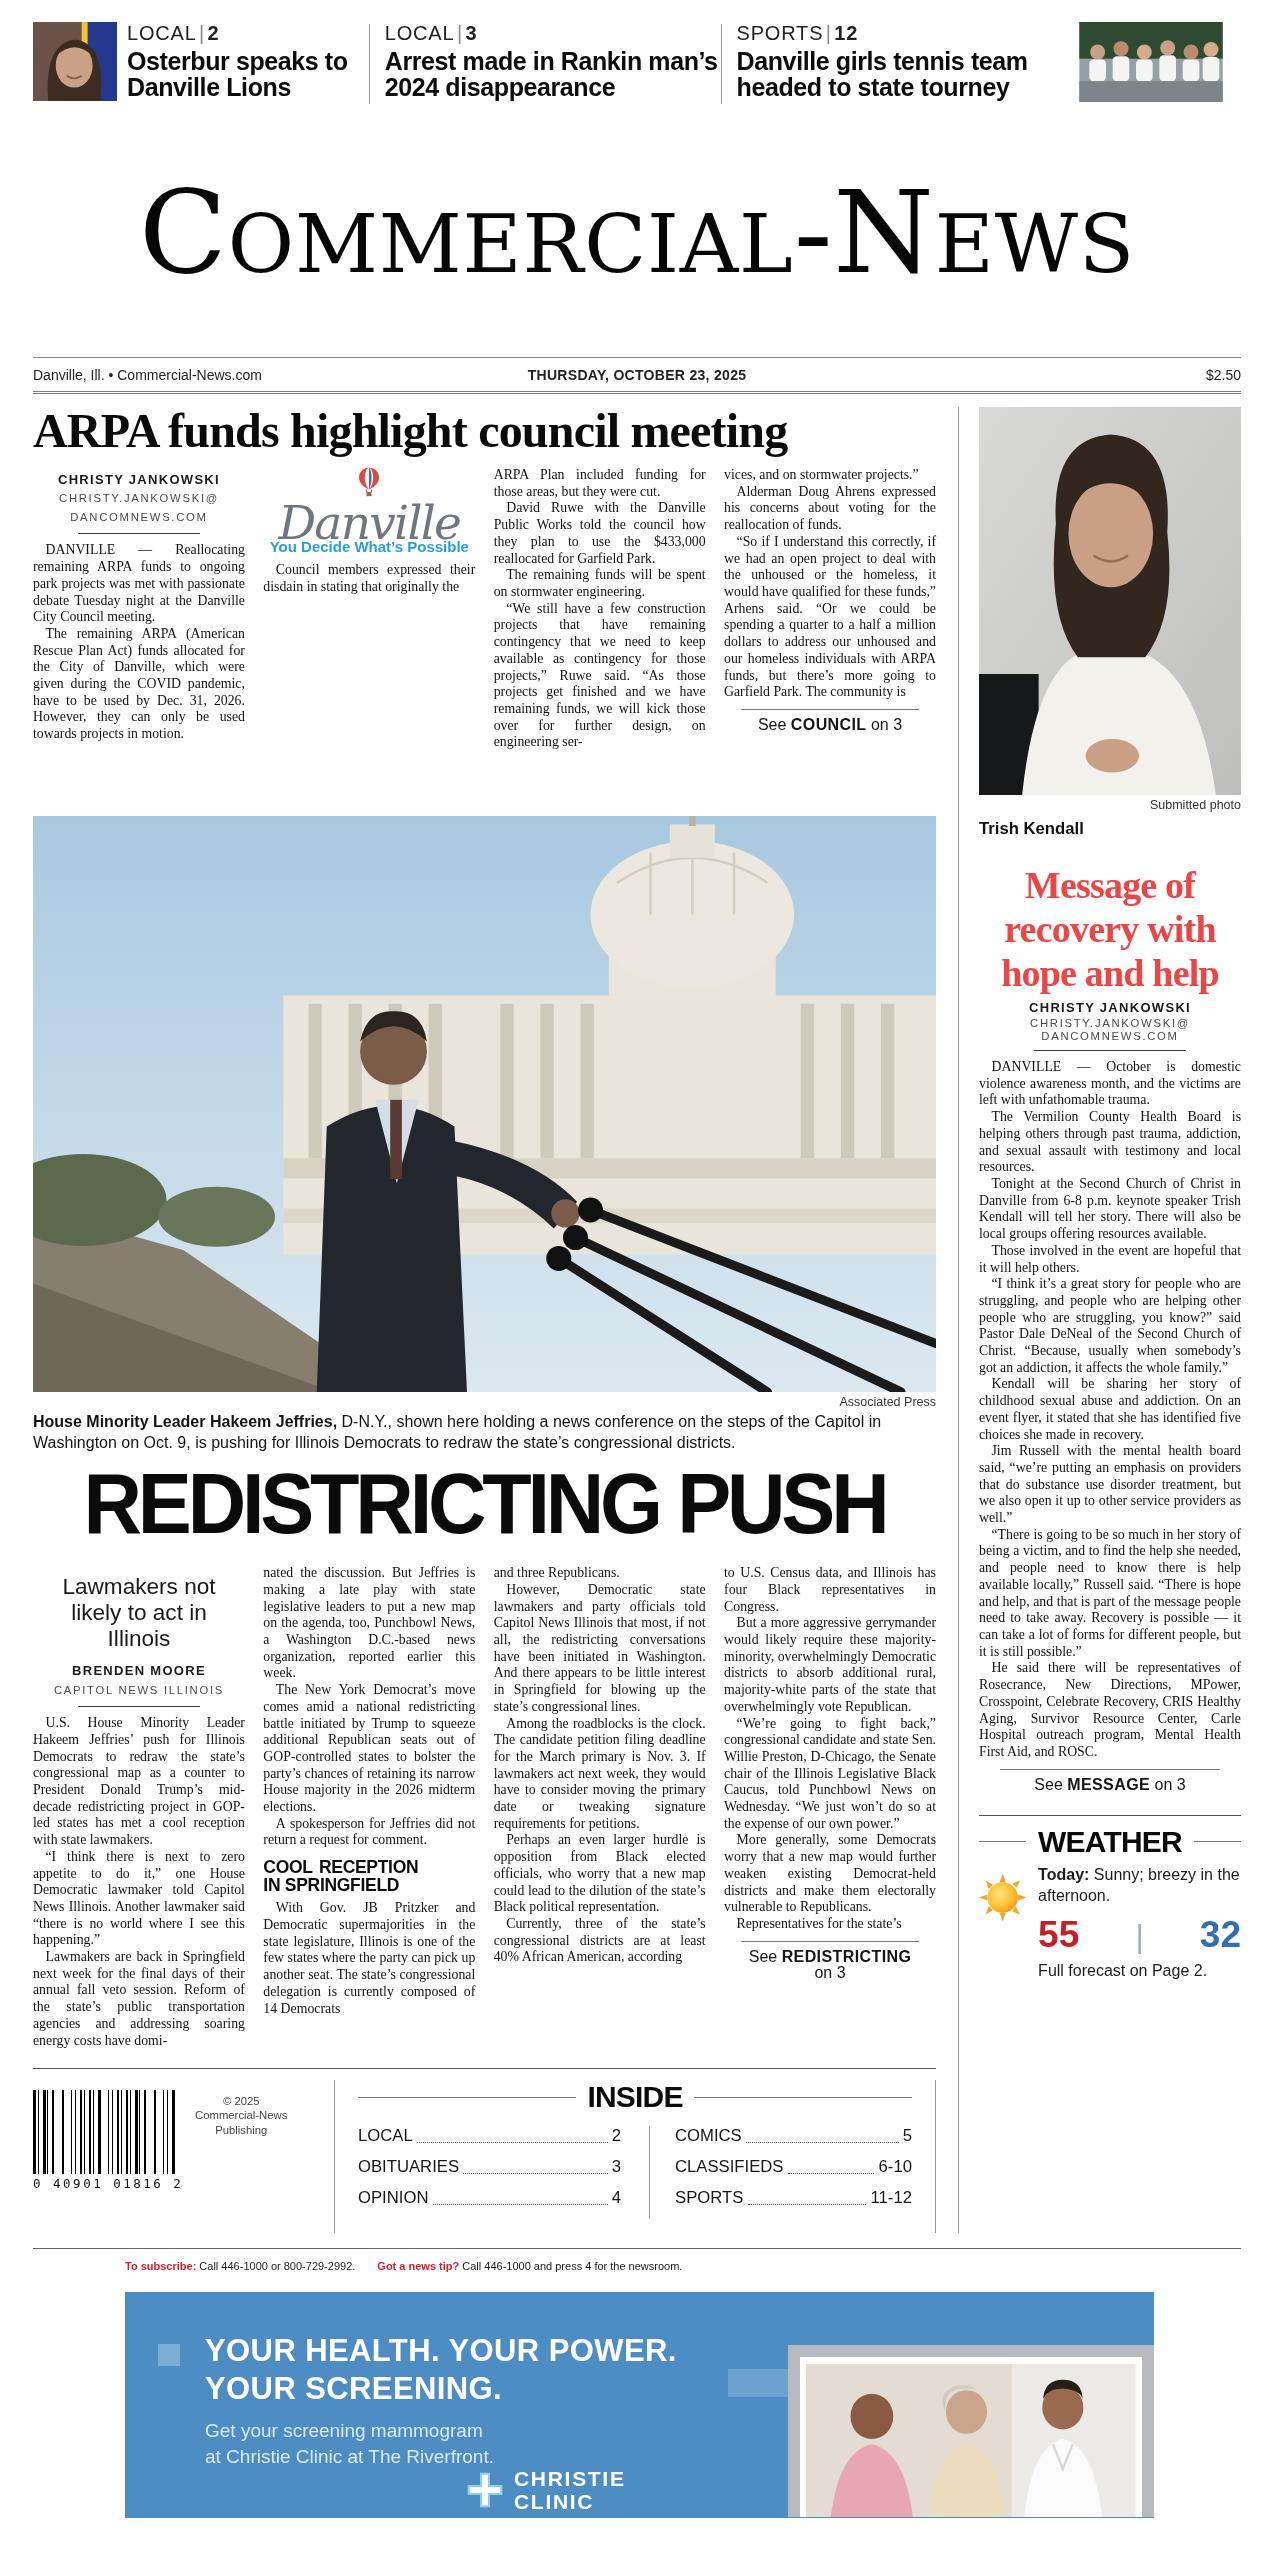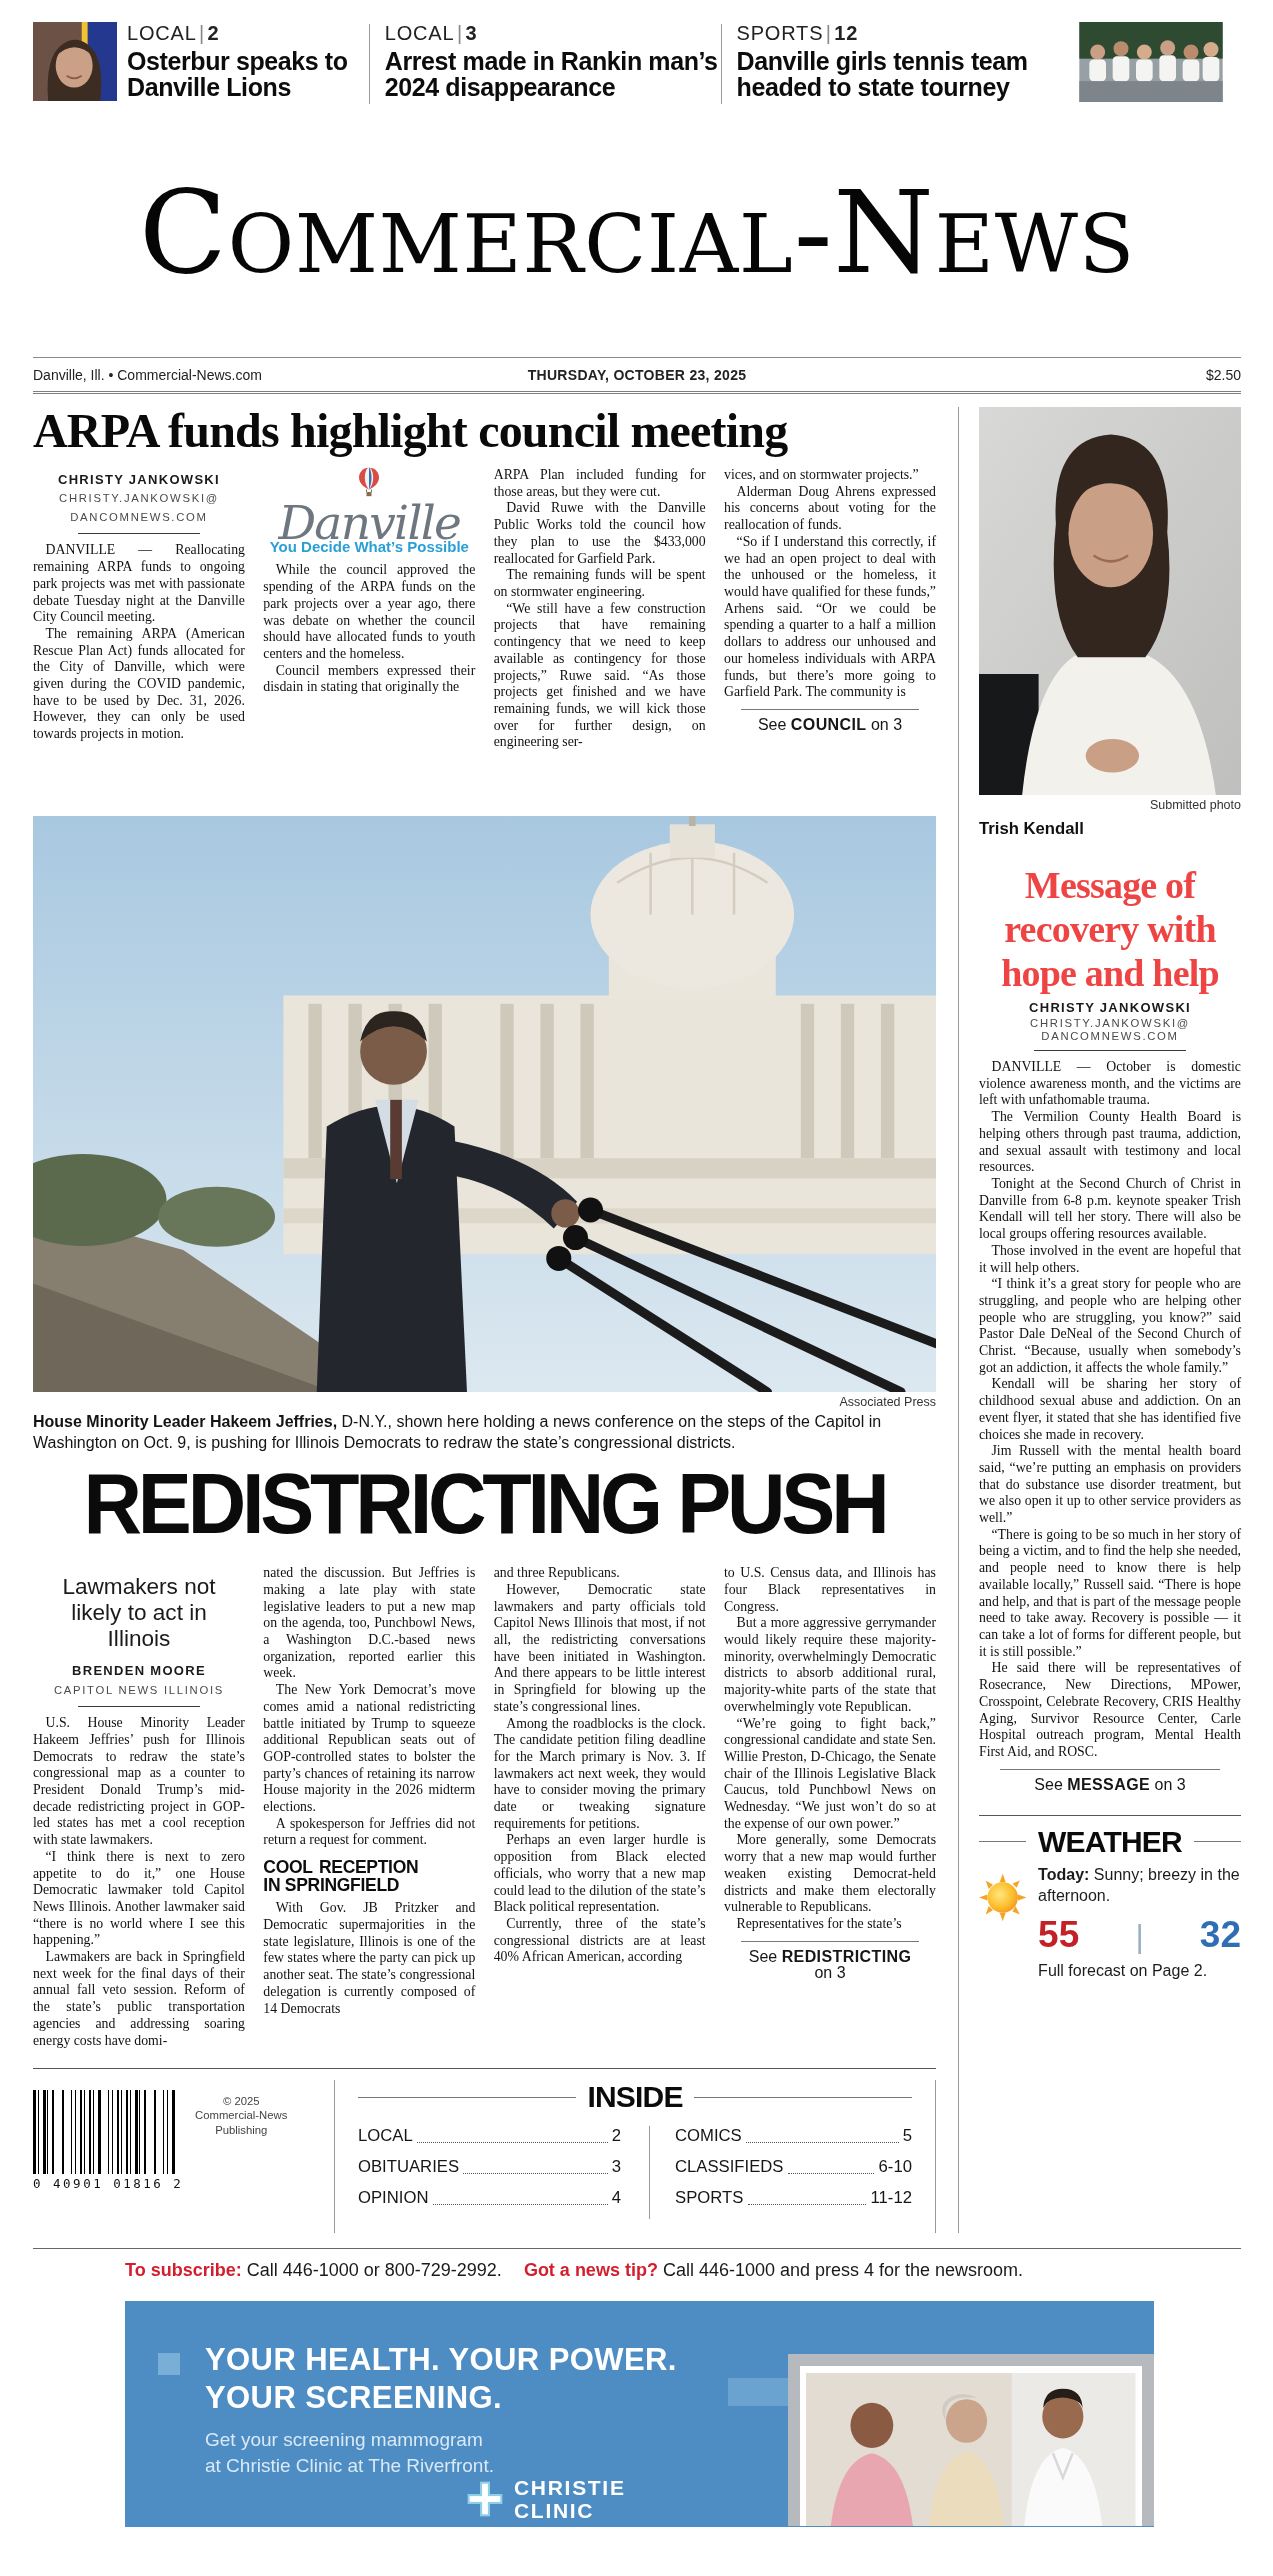--- a/index.html
+++ b/index.html
@@ -103,21 +103,21 @@
   .weather-block { border-top:0.8px solid #555; margin-top:22px; padding-top:8.4px; }
   .weather-body { display:flex; gap:11.7px; margin-top:6.7px; align-items:flex-start; }
   .weather-text { font-family:"Liberation Sans", sans-serif; font-size:16px; line-height:1.3; color:#1c1c1c; }
   .temps { display:flex; align-items:baseline; gap:10px; margin:6.7px 0 5px; font-family:"Liberation Sans", sans-serif; font-weight:bold; font-size:37px;justify-content:space-between; }
   .temp-high { color:#c32127; }
   .temp-divider { color:#9ab0c4; font-weight:normal; font-size:32px; }
   .temp-low { color:#2f6db5; }
 
   
   .subscribe-bar { border-top:0.8px solid #666; margin-top:15px; padding:11.7px 0 8.4px 92px;
-    font-family:"Liberation Sans", sans-serif; font-size:18px; color:#1a1a1a; }
+    font-family:"Liberation Sans", sans-serif; font-size:11px; color:#1a1a1a; }
   .subscribe-bar .red { color:#d31f2d; font-weight:bold; }
   .subscribe-bar .gap { display:inline-block; width:22px; }
 
   
   .ad { position:relative; margin:11.7px 0 0 92px; width:1029px; height:226px; background:#4d8dc3; overflow:hidden;padding-left:20px; }
   .ad-square { position:absolute; left:33px; top:52px; width:22px; height:22px; background:#79aed6; }
   .ad-bar { position:absolute; right:251px; top:77px; width:175px; height:28px; background:#6aa3cf; }
   .ad-text { position:absolute; left:80px; top:40px; font-family:"Liberation Sans", sans-serif; }
   .ad-line { color:#ffffff; font-weight:bold; font-size:31px; letter-spacing:0.4px; line-height:1.22; }
   .ad-sub { color:#d9e9f6; font-size:19px; line-height:1.35; margin-top:10px; }
@@ -221,21 +221,20 @@
                 <path d="M13 1 C16 1 18 7 18 13 C18 20 15 25 13 27 C11 25 8 20 8 13 C8 7 10 1 13 1 Z" fill="#f2f2f2"></path>
                 <path d="M13 1 C14.5 1 16 7 16 13 C16 20 14 25 13 27 Z" fill="#3b6fb5"></path>
                 <rect x="10" y="30" width="6" height="5" fill="#8a6b4a"></rect>
                 <line x1="10" y1="27" x2="10" y2="30" stroke="#555" stroke-width="1"></line>
                 <line x1="16" y1="27" x2="16" y2="30" stroke="#555" stroke-width="1"></line>
               </svg>
               <div class="danville-script">Danville</div>
               <div class="danville-tag">You Decide What’s Possible</div>
             </div>
             <div>
-                <p>While the council approved the spending of the ARPA funds on the park projects over a year ago, there was debate on whether the council should have allocated funds to youth centers and the homeless.</p>
                 <p>Council members expressed their disdain in stating that originally the</p>
               </div>
           </div>
           <div class="story-col cont-first">
             <div class="cont-first">
                 <p>ARPA Plan included funding for those areas, but they were cut.</p>
                 <p>David Ruwe with the Danville Public Works told the council how they plan to use the $433,000 reallocated for Garfield Park.</p>
                 <p>The remaining funds will be spent on stormwater engineering.</p>
                 <p>“We still have a few construction projects that have remaining contingency that we need to keep available as contingency for those projects,” Ruwe said. “As those projects get finished and we have remaining funds, we will kick those over for further design, on engineering ser-</p>
               </div>

